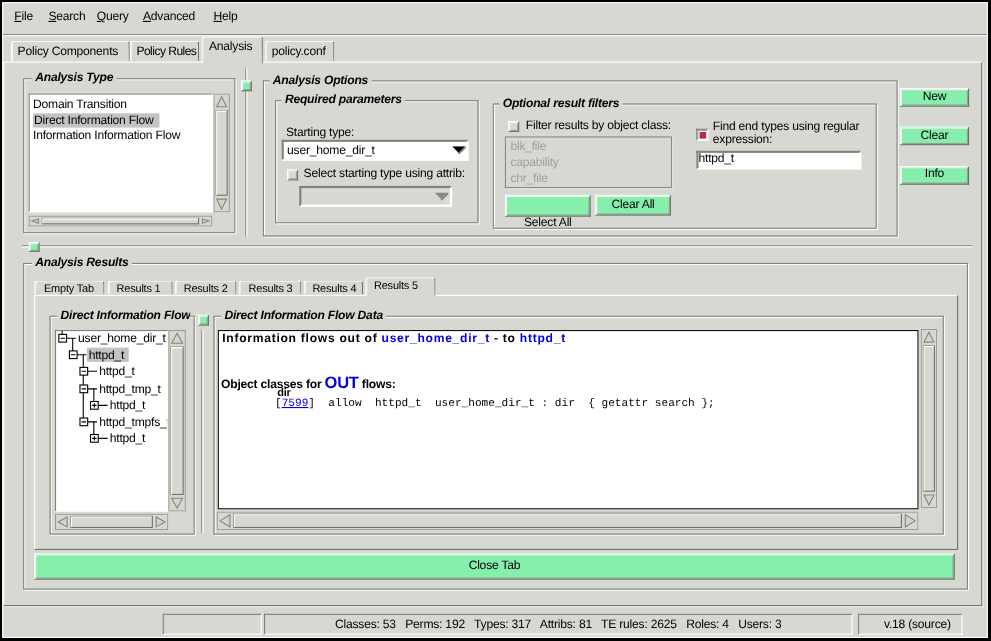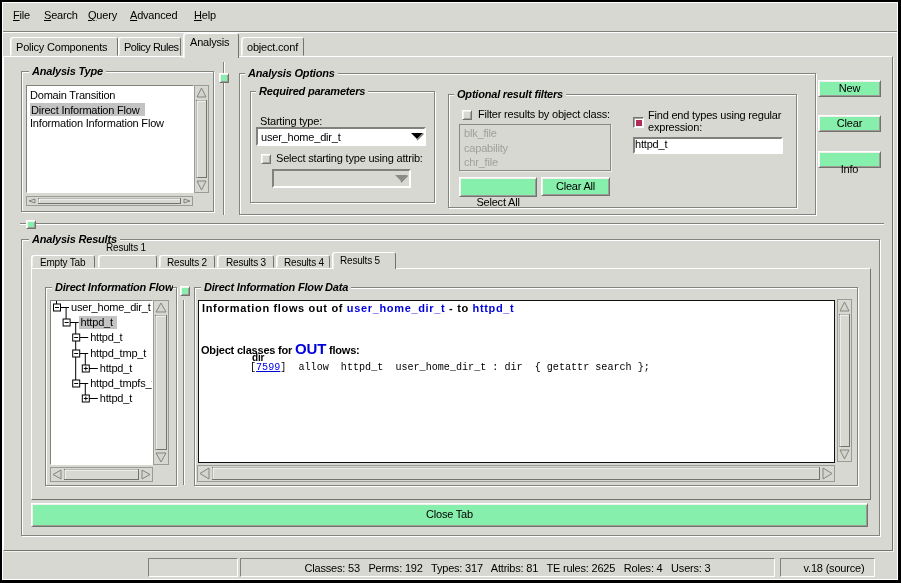--- a/index.html
+++ b/index.html
@@ -28,21 +28,21 @@
 <div class="a nw" style="left:130px;top:9px"><u>A</u>dvanced</div>
 <div class="a nw" style="left:194px;top:9px"><u>H</u>elp</div>
 <div class="a" style="left:3px;top:31px;width:894px;height:1px;background:#82827c"></div>
 <div class="a" style="left:3px;top:32px;width:894px;height:1px;background:#fff"></div>
 
 <div class="a tab" style="left:10px;top:37px;width:108px;height:19px"></div>
 <div class="a nw" style="left:16px;top:41px">Policy Components</div>
 <div class="a tab" style="left:118px;top:37px;width:63px;height:19px"></div>
 <div class="a nw" style="left:124px;top:41px;letter-spacing:-0.5px">Policy Rules</div>
 <div class="a tab" style="left:241px;top:37px;width:63px;height:19px"></div>
-<div class="a nw" style="left:247px;top:41px">object.conf</div>
+<div class="a nw" style="left:247px;top:41px">policy.conf</div>
 
 <div class="a" style="left:3px;top:56px;width:890px;height:495px;border:1px solid;border-color:#fff #73736d #73736d #fff;box-shadow:1px 1px 0 #f4f4f0"></div>
 
 <div class="a tab" style="left:183px;top:33px;width:56px;height:25px;border-bottom:0"></div>
 <div class="a nw" style="left:190px;top:36px">Analysis</div>
 
 <div class="a g" style="left:21px;top:71px;width:193px;height:141px"></div>
 <div class="a lbl" style="left:29px;top:66px">Analysis Type</div>
 <div class="a white sunk1" style="left:26px;top:85px;width:168px;height:108px"></div>
 <div class="a nw" style="left:30px;top:89px">Domain Transition</div>
@@ -101,33 +101,33 @@
 <div class="a btn" style="left:541px;top:177px;width:69px;height:19px;padding-top:2px">Clear All</div>
 
 <div class="a" style="left:633px;top:117px;width:11px;height:11px;border:1px solid;border-color:#73736d #fff #fff #73736d;background:#fff;box-shadow:inset 1px 1px 0 #a6a6a0"></div>
 <div class="a" style="left:636px;top:120px;width:6px;height:6px;background:#b12b57"></div>
 <div class="a nw" style="left:648px;top:109px">Find end types using regular<br>expression:</div>
 <div class="a sunk2 white" style="left:633px;top:137px;width:150px;height:17px"></div>
 <div class="a nw" style="left:635px;top:138px">httpd_t</div>
 
 <div class="a btn" style="left:818px;top:80px;width:63px;height:17px;padding-top:1px">New</div>
 <div class="a btn" style="left:818px;top:115px;width:63px;height:17px;padding-top:1px">Clear</div>
-<div class="a btn" style="left:818px;top:151px;width:63px;height:17px;padding-top:11px">Info</div>
+<div class="a btn" style="left:818px;top:151px;width:63px;height:17px;padding-top:0">Info</div>
 
 <div class="a" style="left:20px;top:223px;width:864px;height:1px;background:#82827c"></div>
 <div class="a" style="left:20px;top:224px;width:864px;height:1px;background:#fff"></div>
 <div class="a btn" style="left:26px;top:220px;width:10px;height:9px"></div>
 
 <div class="a g" style="left:21px;top:239px;width:859px;height:297px"></div>
 <div class="a lbl" style="left:29px;top:234px">Analysis Results</div>
 
 <div class="a tab" style="left:31px;top:255px;width:64px;height:13px"></div>
 <div class="a nw" style="left:40px;top:257px;font-size:10px">Empty Tab</div>
 <div class="a tab" style="left:98px;top:255px;width:59px;height:13px"></div>
-<div class="a nw" style="left:106px;top:242px;font-size:10px">Results 1</div>
+<div class="a nw" style="left:106px;top:257px;font-size:10px">Results 1</div>
 <div class="a tab" style="left:159px;top:255px;width:56px;height:13px"></div>
 <div class="a nw" style="left:167px;top:257px;font-size:10px">Results 2</div>
 <div class="a tab" style="left:217px;top:255px;width:57px;height:13px"></div>
 <div class="a nw" style="left:226px;top:257px;font-size:10px">Results 3</div>
 <div class="a tab" style="left:276px;top:255px;width:54px;height:13px"></div>
 <div class="a nw" style="left:284px;top:257px;font-size:10px">Results 4</div>
 
 <div class="a" style="left:31px;top:268px;width:840px;height:232px;border:1px solid;border-color:#fff #73736d #73736d #fff"></div>
 <div class="a tab" style="left:332px;top:252px;width:64px;height:17px;border-bottom:0"></div>
 <div class="a nw" style="left:340px;top:255px;font-size:10px">Results 5</div>

